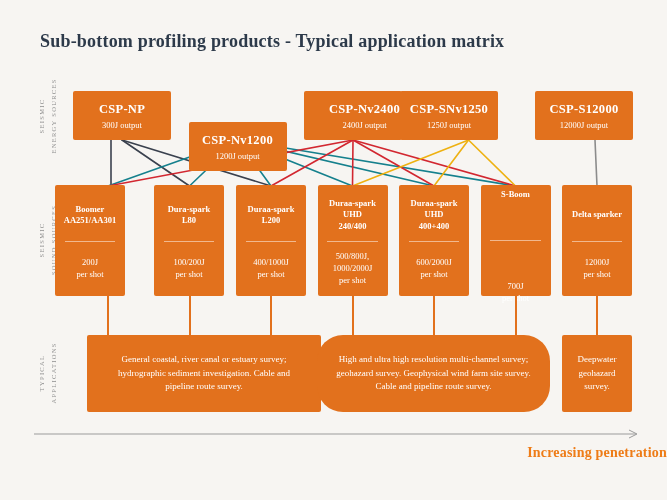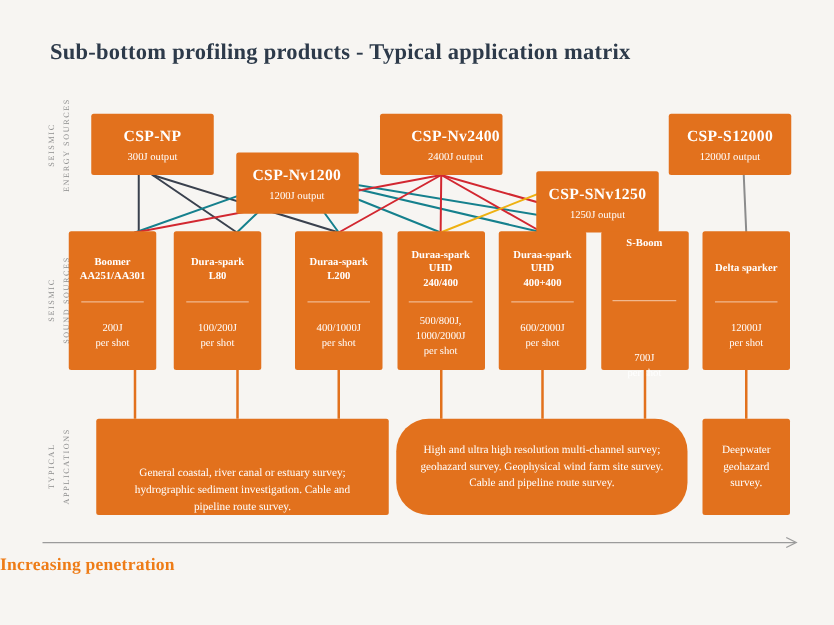--- a/index.html
+++ b/index.html
@@ -57,21 +57,21 @@
 
   .v-connector{
     position:absolute;top:296px;height:39px;width:2px;
     background:var(--box-orange,#e2711d);
   }
 
   #wires, #axis-arrow{position:absolute;left:0;top:0;pointer-events:none;}
 
   .axis-label{
     position:absolute;left:0;top:445px;width:667px;
-    text-align:left;
+    text-align:right;
     color:var(--axis-orange,#ee7c17);
     font-size:14px;font-weight:700;letter-spacing:.2px;
   }
 </style>
 </head>
 <body>
 
 <div class="canvas">
 
   <div class="page-title">Sub-bottom profiling products - Typical application matrix</div>
@@ -115,37 +115,37 @@
     <div class="t-output">300J output</div>
   </div>
   <div class="obox top-box" style="left:188.5px;margin-top:31px;">
     <div class="t-name">CSP-Nv1200</div>
     <div class="t-output">1200J output</div>
   </div>
   <div class="obox top-box" style="left:304px;padding-left:23px;">
     <div class="t-name">CSP-Nv2400</div>
     <div class="t-output">2400J output</div>
   </div>
-  <div class="obox top-box" style="left:429px;margin-top:46px;">
+  <div class="obox top-box" style="left:400px;">
     <div class="t-name">CSP-SNv1250</div>
     <div class="t-output">1250J output</div>
   </div>
   <div class="obox top-box" style="left:535px;">
     <div class="t-name">CSP-S12000</div>
     <div class="t-output">12000J output</div>
   </div>
 
   <div class="obox mid-box" style="left:55px;">
     <div class="mid-name">Boomer
 AA251/AA301</div>
     <div class="mid-divider"></div>
     <div class="mid-energy">200J
 per shot</div>
   </div>
-  <div class="obox mid-box" style="left:139px;">
+  <div class="obox mid-box" style="left:154px;">
     <div class="mid-name">Dura-spark
 L80</div>
     <div class="mid-divider"></div>
     <div class="mid-energy">100/200J
 per shot</div>
   </div>
   <div class="obox mid-box" style="left:236px;">
     <div class="mid-name">Duraa-spark
 L200</div>
     <div class="mid-divider"></div>
@@ -183,21 +183,21 @@
   </div>
 
   <div class="v-connector" style="left:107px;"></div>
   <div class="v-connector" style="left:188.5px;"></div>
   <div class="v-connector" style="left:270px;"></div>
   <div class="v-connector" style="left:351.5px;"></div>
   <div class="v-connector" style="left:433px;"></div>
   <div class="v-connector" style="left:514.5px;"></div>
   <div class="v-connector" style="left:596px;"></div>
 
-  <div class="obox app-box" style="left:77px;width:234px;justify-content:flex-end;">
+  <div class="obox app-box" style="left:87px;width:234px;">
     <div class="app-text">General coastal, river canal or estuary survey; hydrographic sediment investigation. Cable and pipeline route survey.</div>
   </div>
   <div class="obox app-box" style="left:317px;width:233px;border-radius:26px;">
     <div class="app-text">High and ultra high resolution multi-channel survey; geohazard survey. Geophysical wind farm site survey. Cable and pipeline route survey.</div>
   </div>
   <div class="obox app-box" style="left:562px;width:70px;justify-content:center;">
     <div class="app-text">Deepwater geohazard survey.</div>
   </div>
 
   <svg id="axis-arrow" width="667" height="500">

